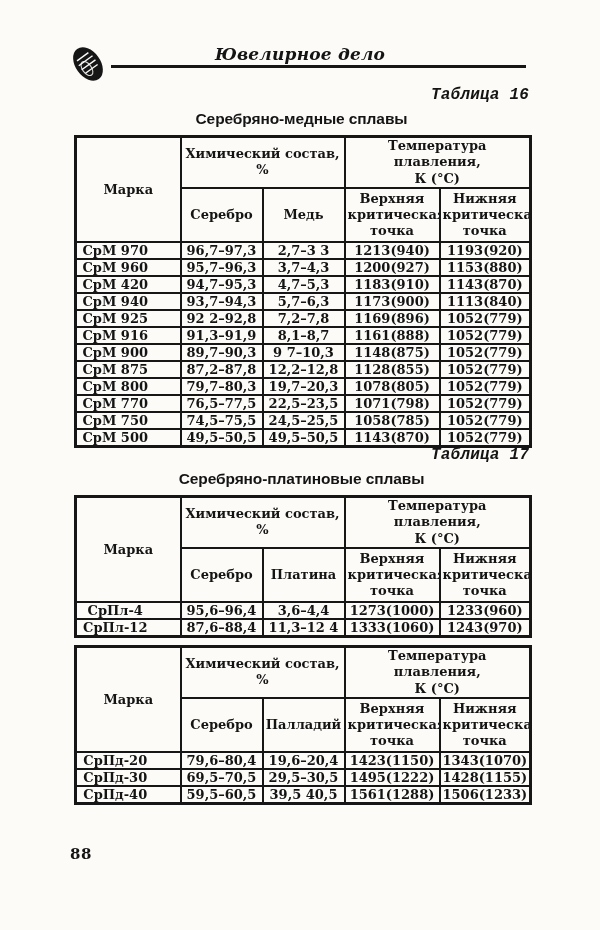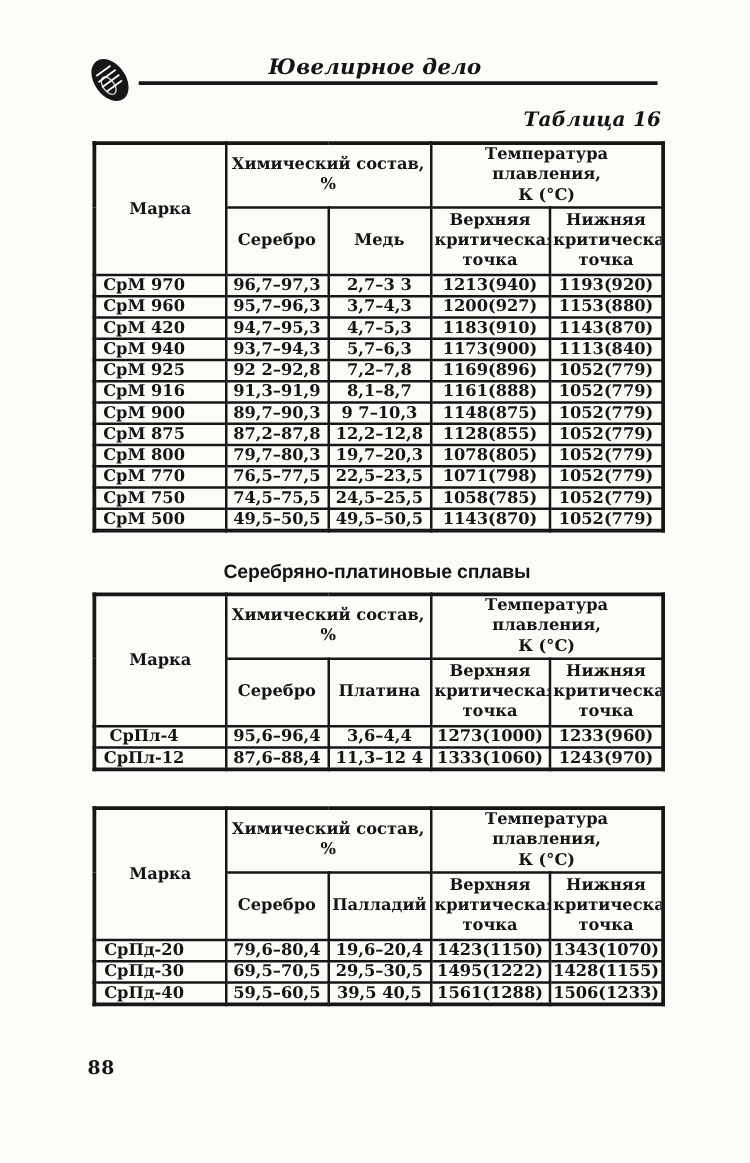--- a/index.html
+++ b/index.html
@@ -22,21 +22,21 @@
   }
   .head-rule{position:absolute;left:111px;top:65px;width:415px;height:3px;background:#161616;}
 
   
   .tbl-block{position:absolute;left:74px;width:455px;}
   .sec16{top:85px;}
   .sec17{top:445px;}
   .sec18{top:638px;}
   .caption{
     text-align:right;font-weight:bold;font-style:italic;font-size:16px;
-    line-height:21px;letter-spacing:.2px;
+    line-height:21px;letter-spacing:.2px;font-family:Liberation Mono, monospace;
   }
   .tbl-title{
     text-align:center;font-family:"Liberation Sans", sans-serif;
     font-weight:bold;font-size:15.5px;line-height:19px;margin-top:3px;
     letter-spacing:-.1px;
   }
   table.alloy{
     margin-top:7px;border-collapse:collapse;table-layout:fixed;width:455px;
     border:3px solid #161616;
     font-weight:bold;
@@ -72,20 +72,21 @@
       <ellipse cx="20" cy="24" rx="11.5" ry="17.5" fill="none" stroke="#161616" stroke-width="2"></ellipse>
       <ellipse cx="16.5" cy="27" rx="4.5" ry="8" fill="none" stroke="#fcfbf8" stroke-width="1.1" opacity="0.85"></ellipse>
     </g>
   </svg>
 
   <div class="running-title">Ювелирное дело</div>
   <div class="head-rule"></div>
 
   <section class="tbl-block sec16">
     <div class="caption">Таблица 16</div>
+    <div class="tbl-title">Серебряно-медные сплавы</div>
     <table class="alloy">
       <colgroup>
           <col style="width:105px">
           <col style="width:82px">
           <col style="width:82px">
           <col style="width:95px">
           <col style="width:91px">
         </colgroup>
       <thead>
         <tr class="h1">
@@ -186,20 +187,21 @@
             <td>49,5–50,5</td>
             <td>49,5–50,5</td>
             <td>1143(870)</td>
             <td>1052(779)</td>
           </tr>
         </tbody>
     </table>
   </section>
 
   <section class="tbl-block sec17">
+    <div class="caption">Таблица 17</div>
     <div class="tbl-title">Серебряно-платиновые сплавы</div>
     <table class="alloy">
       <colgroup>
           <col style="width:105px">
           <col style="width:82px">
           <col style="width:82px">
           <col style="width:95px">
           <col style="width:91px">
         </colgroup>
       <thead>

